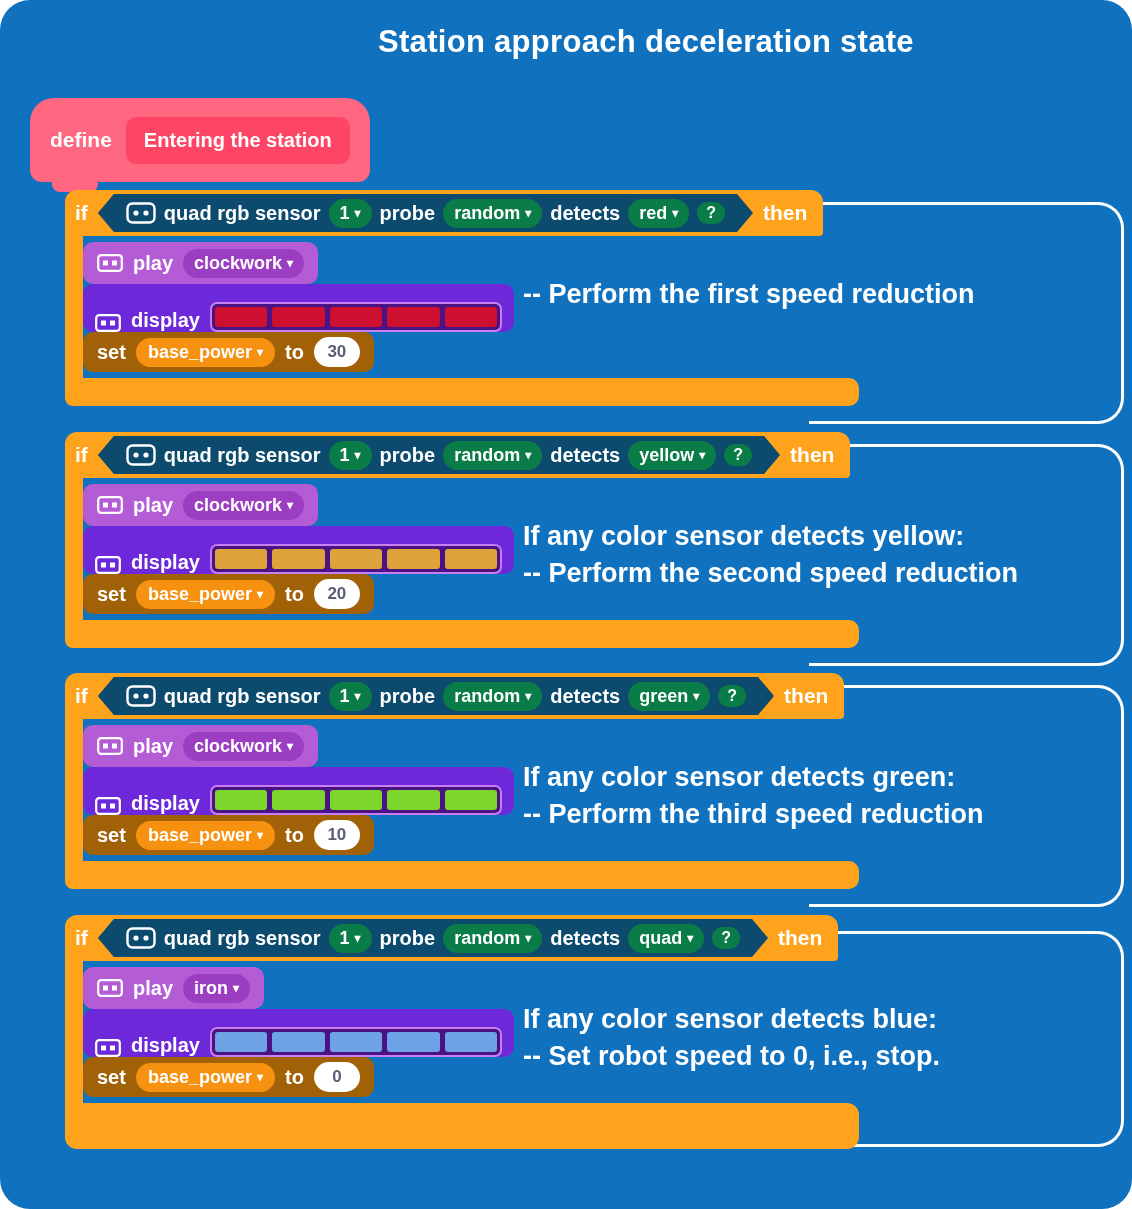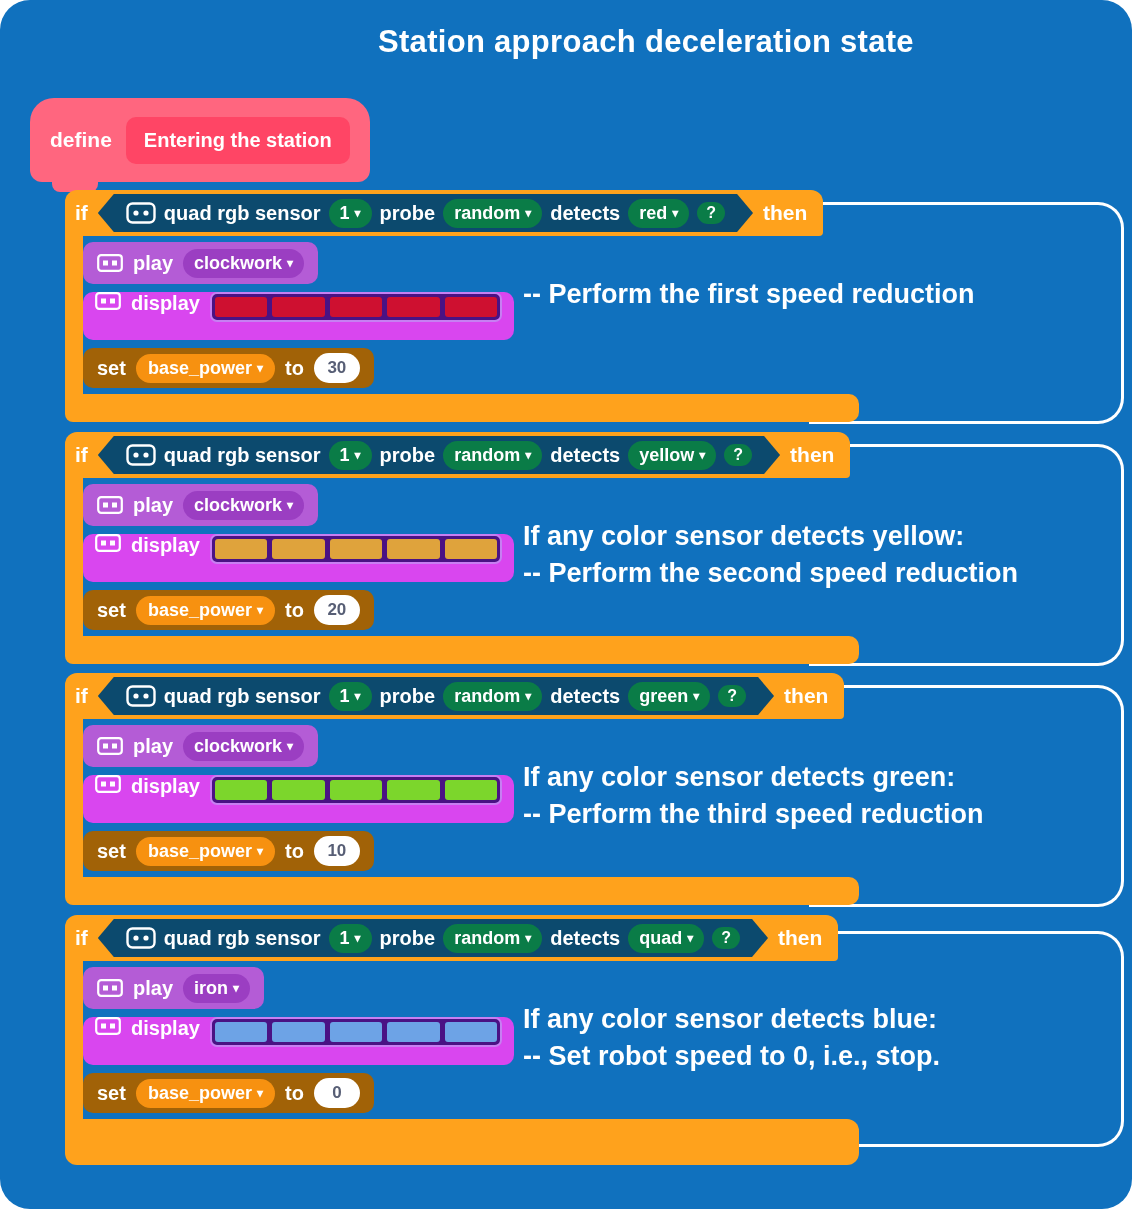--- a/index.html
+++ b/index.html
@@ -25,26 +25,26 @@
   .hex{display:flex;align-items:center;gap:8px;height:38px;padding:0 28px;background:#0c4a6e;color:#fff;
        font-size:20px;font-weight:600;white-space:nowrap;
        clip-path:polygon(16px 0,calc(100% - 16px) 0,100% 50%,calc(100% - 16px) 100%,16px 100%,0 50%);}
   .dd{display:inline-flex;align-items:center;gap:5px;background:#0A7C47;border-radius:16px;padding:4px 11px;
       font-size:18px;font-weight:600;color:#fff;white-space:nowrap;}
   .dd::after{content:"▾";font-size:12px;line-height:1;}
   .qmark{background:#0A7C47;border-radius:13px;padding:2px 9px;font-size:16px;font-weight:700;color:#fff;}
 
   .bodyrow{position:relative;z-index:1;display:flex;}
   .spine{width:18px;background:#FFA21C;}
-  .children{display:flex;flex-direction:column;gap:8px;padding:6px 0;}
+  .children{display:flex;flex-direction:column;padding:6px 0;}
 
   .play{display:flex;align-items:center;gap:10px;height:42px;padding:0 14px;background:#B45CD6;border-radius:10px;
         width:fit-content;color:#fff;font-size:20px;font-weight:600;}
   .play .dd{background:#9B3EC2;}
-  .displayb{display:flex;align-items:flex-start;gap:10px;height:48px;padding:0 12px;background:#d946ef;border-radius:10px;
+  .displayb{display:flex;align-items:flex-end;gap:10px;height:48px;padding:0 12px;background:#6d28d9;border-radius:10px;
         width:fit-content;color:#fff;font-size:20px;font-weight:600;}
   .track{display:flex;gap:5px;width:292px;height:30px;background:#4A1284;border:2px solid #C77FF2;border-radius:7px;
          padding:3px;box-sizing:border-box;}
   .cell{flex:1;border-radius:3px;}
   .setb{display:flex;align-items:center;gap:10px;height:40px;padding:0 14px;background:#a16207;border-radius:10px;
         width:fit-content;color:#fff;font-size:20px;font-weight:600;}
   .varpill{background:#F79110;border-radius:16px;padding:4px 12px;font-size:18px;font-weight:600;color:#fff;
            display:inline-flex;align-items:center;gap:5px;white-space:nowrap;}
   .varpill::after{content:"▾";font-size:12px;}
   .valoval{background:#fff;color:#575E75;border-radius:999px;min-width:46px;height:30px;display:flex;align-items:center;

